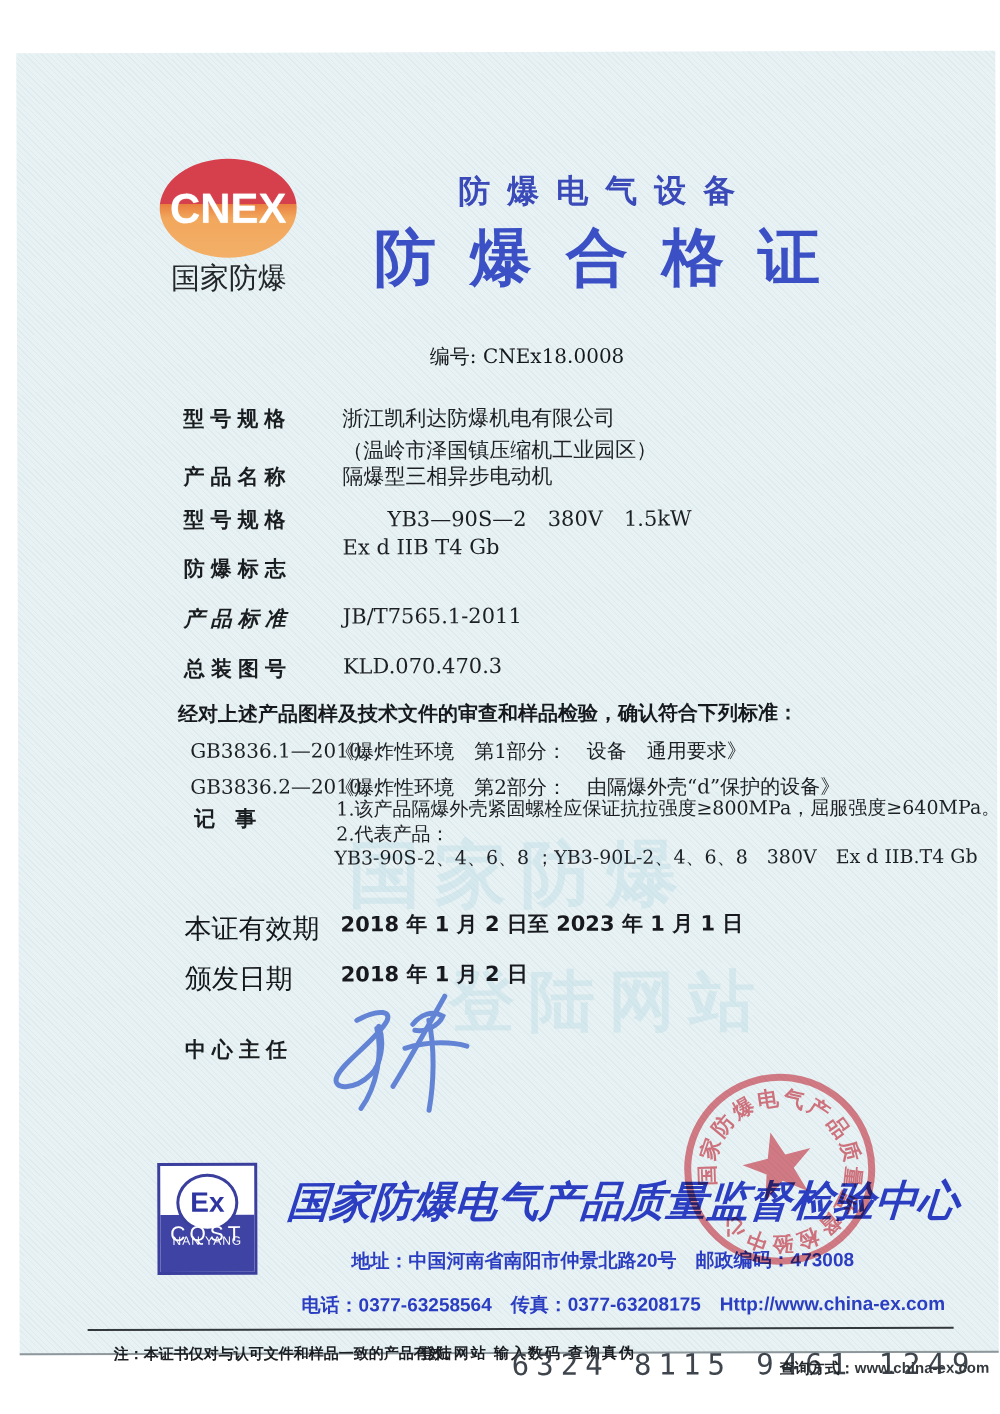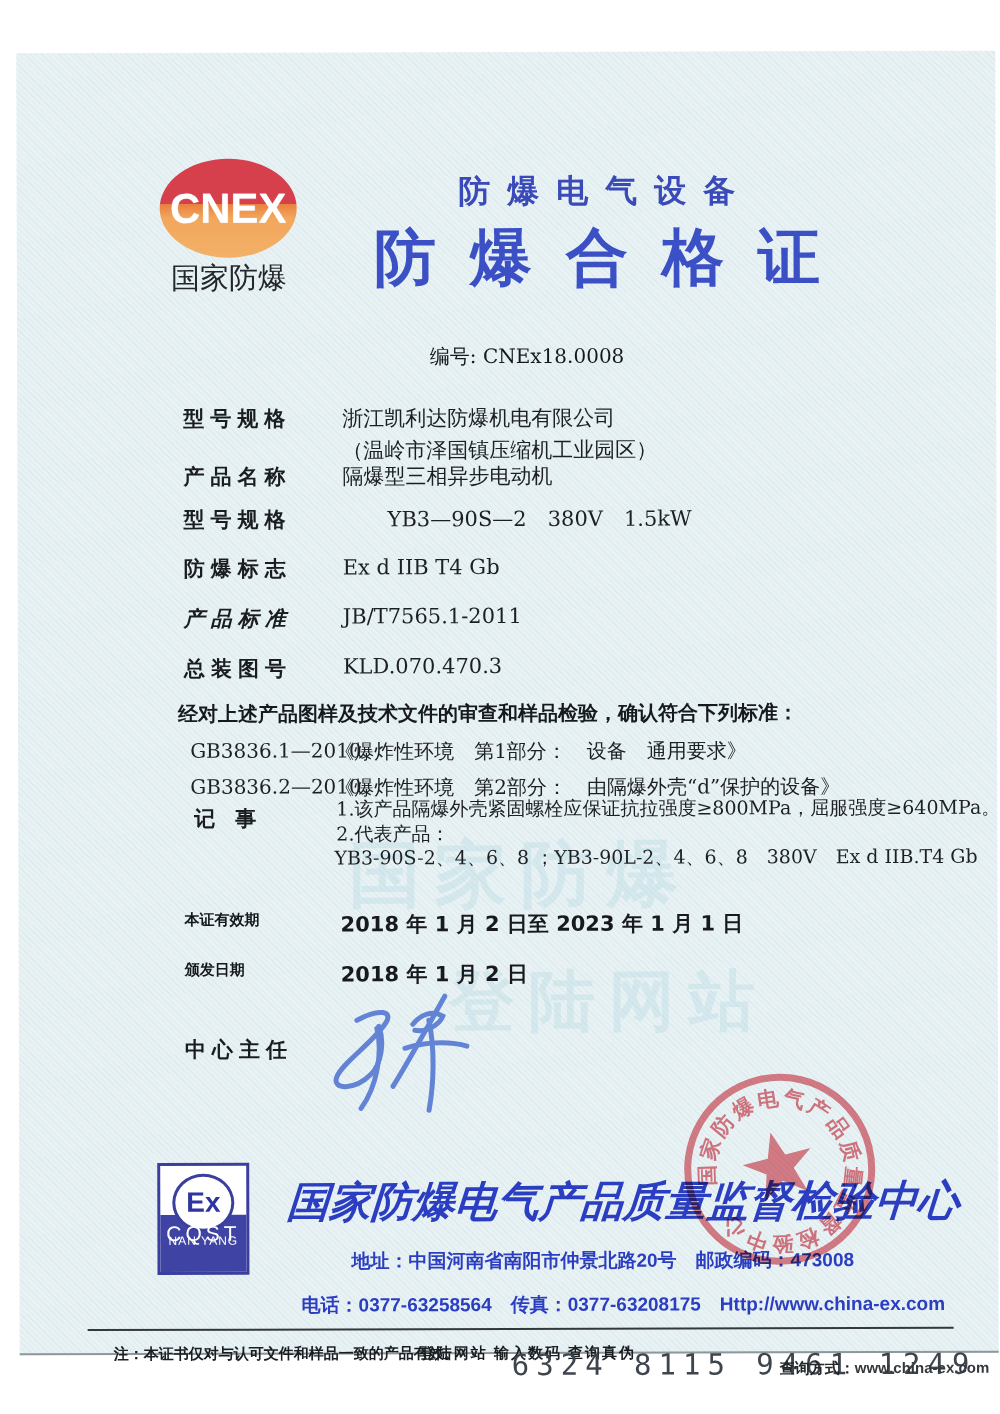--- a/index.html
+++ b/index.html
@@ -62,26 +62,26 @@
     white-space:nowrap;
   }
   .statement{
     left:160px;top:648px;font-size:20px;font-weight:bold;color:#16191d;
     font-family:"DejaVu Sans","Liberation Sans",sans-serif;
   }
   .stdcode{left:172px;font-size:20px;color:#1c1f24;font-family:"DejaVu Serif","Liberation Serif",serif;}
   .stdtitle{left:316px;font-size:20px;color:#1c1f24;font-family:"DejaVu Serif","Liberation Serif",serif;white-space:nowrap;}
   .noteline{left:318px;font-size:19px;color:#1c1f24;font-family:"DejaVu Serif","Liberation Serif",serif;white-space:nowrap;}
 
-  .biglabel{font-size:15px;font-weight:bold;color:#14171b;}
+  .biglabel{font-size:27px;font-weight:normal;color:#14171b;}
   .bigvalue{font-size:21px;font-weight:bold;color:#17191e;font-family:"DejaVu Sans","Liberation Sans",sans-serif;}
 
   
   .ex-box{
-    left:138px;top:1110px;width:92px;height:112px;background:#ffffff;
+    left:138px;top:1110px;width:100px;height:112px;background:#ffffff;
     border:3px solid #3a3f9e;box-sizing:border-box;
   }
   .ex-box .blue-half{position:absolute;left:0;right:0;bottom:0;height:54%;background:#3f44a4;}
   .ex-circle{
     position:absolute;left:50%;top:8px;transform:translateX(-50%);
     width:62px;height:58px;background:#ffffff;border:3px solid #3a3f9e;border-radius:50%;
     display:flex;align-items:center;justify-content:center;box-sizing:border-box;
   }
   .ex-circle span{color:#2e34a0;font-weight:bold;font-size:28px;font-family:"Liberation Sans",sans-serif;}
   .ex-cqst{position:absolute;left:0;right:0;bottom:26px;text-align:center;color:#ffffff;font-size:21px;letter-spacing:4px;font-weight:500;}
@@ -136,21 +136,21 @@
   <div class="abs fvalue" style="top:384px;">（温岭市泽国镇压缩机工业园区）</div>
   <div class="abs fvalue" style="top:352px;">浙江凯利达防爆机电有限公司</div>
 
   <div class="abs flabel" style="top:410px;">产品名称</div>
   <div class="abs fvalue" style="top:410px;">隔爆型三相异步电动机</div>
 
   <div class="abs flabel" style="top:453px;">型号规格</div>
   <div class="abs fvalue" style="top:453px;margin-left:45px;">YB3—90S—2　380V　1.5kW</div>
 
   <div class="abs flabel" style="top:502px;">防爆标志</div>
-  <div class="abs fvalue" style="top:503px;">Ex d IIB T4 Gb</div>
+  <div class="abs fvalue" style="top:483px;">Ex d IIB T4 Gb</div>
 
   <div class="abs flabel" style="top:552px;font-style:italic;">产品标准</div>
   <div class="abs fvalue" style="top:552px;">JB/T7565.1-2011</div>
 
   <div class="abs flabel" style="top:602px;">总装图号</div>
   <div class="abs fvalue" style="top:602px;">KLD.070.470.3</div>
 
   <div class="abs statement">经对上述产品图样及技术文件的审查和样品检验，确认符合下列标准：</div>
   <div class="abs stdcode" style="top:686px;">GB3836.1—2010</div>
   <div class="abs stdtitle" style="top:686px;">《爆炸性环境　第1部分：　设备　通用要求》</div>

